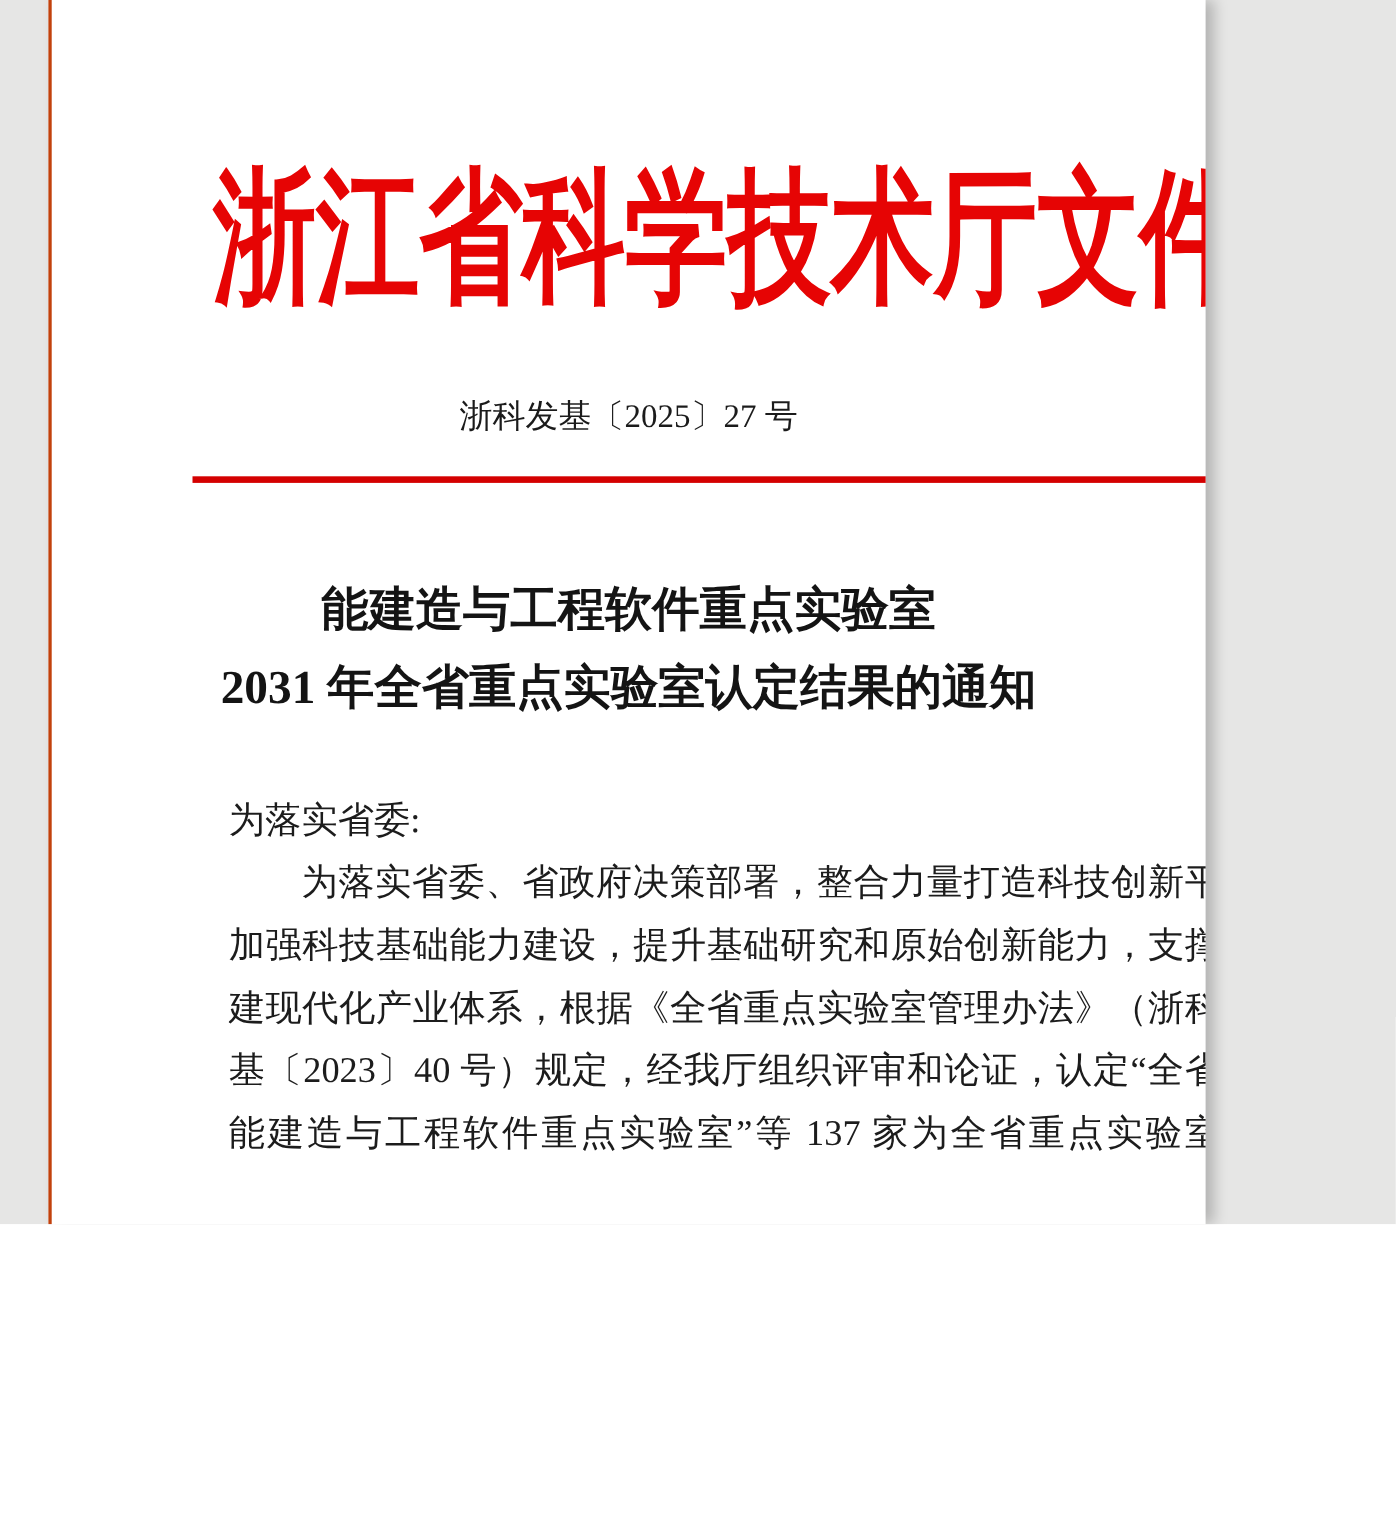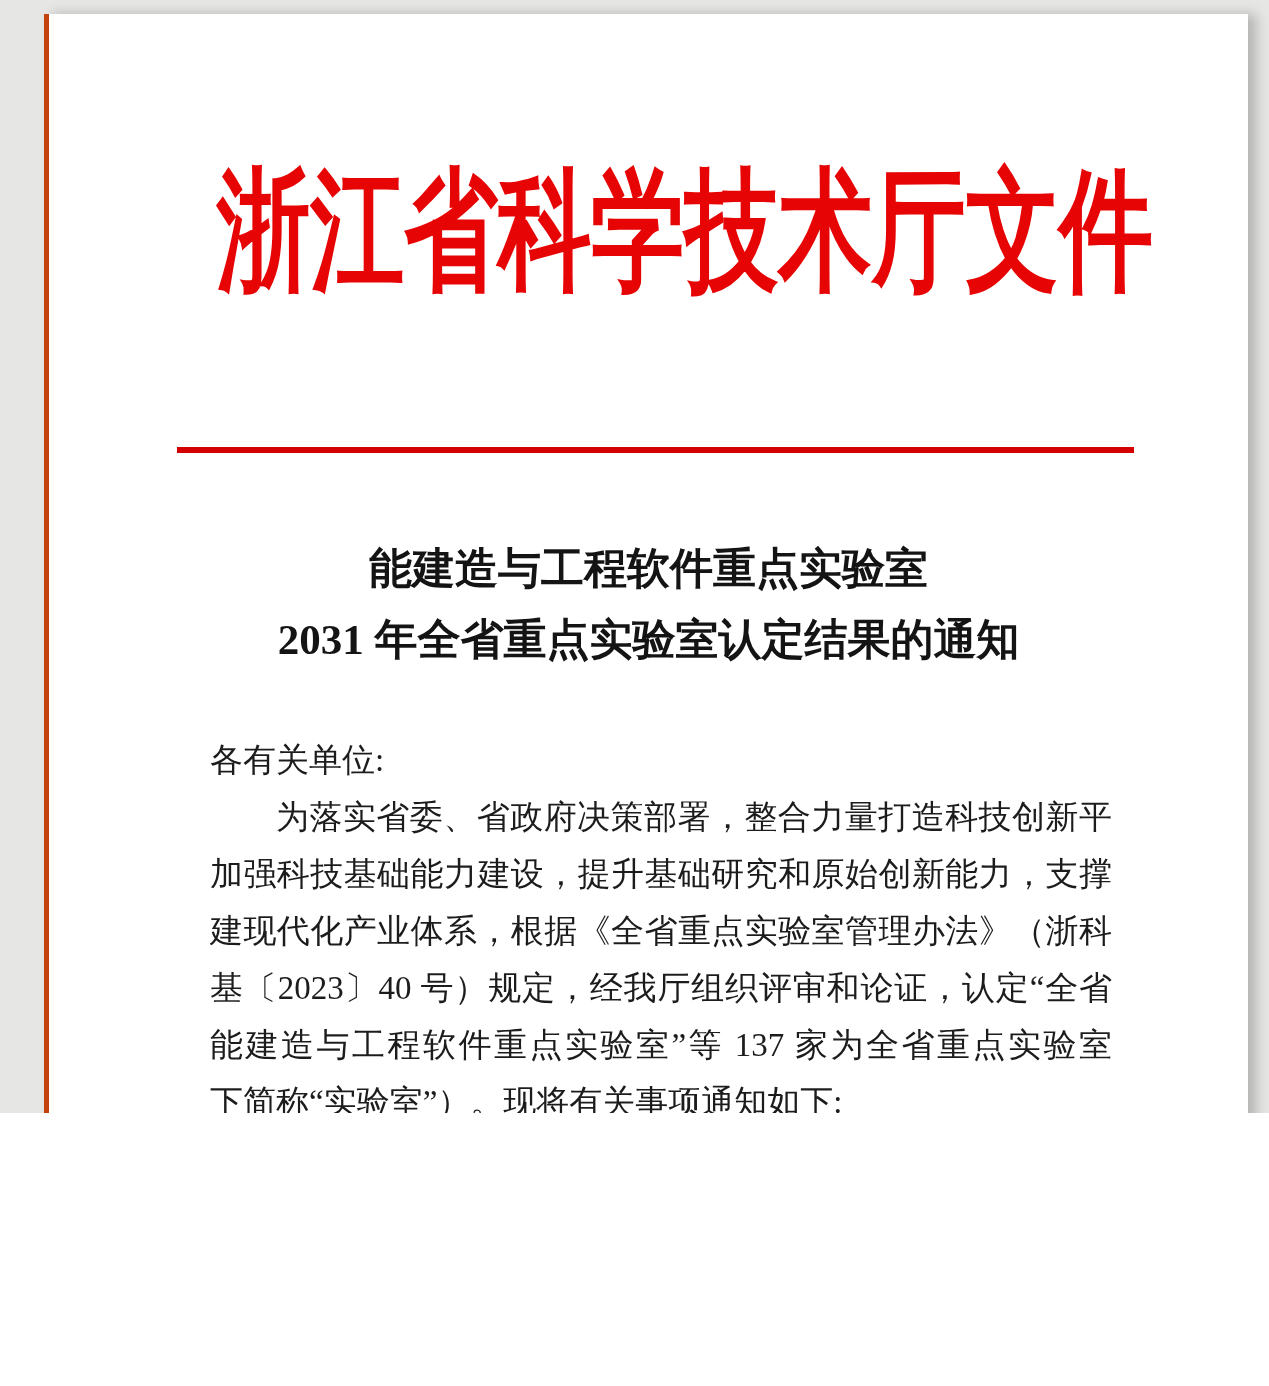--- a/index.html
+++ b/index.html
@@ -1,20 +1,20 @@
 <!DOCTYPE html>
 <html><head>
 <meta charset="utf-8">
 <style>
   html,body{margin:0;padding:0;}
   body{font-family:"Liberation Serif","DejaVu Serif",serif;}
   .canvas{position:relative;width:1269px;height:1386px;overflow:hidden;background:#ffffff;}
   .top-bg{position:absolute;left:0;top:0;width:1269px;height:1113px;background:#e6e6e5;}
-  .sheet{position:absolute;left:44px;top:14px;width:1204px;height:1113px;background:#ffffff;
-         border-left:5px solid #c2410c;box-shadow:8px 0 12px rgba(0,0,0,0.22);overflow:hidden;box-sizing:border-box;}
+  .sheet{position:absolute;left:44px;top:0;width:1052px;height:1113px;background:#ffffff;
+         border-left:3px solid #c2410c;box-shadow:8px 0 12px rgba(0,0,0,0.22);overflow:hidden;box-sizing:border-box;}
   .agency-title{position:absolute;left:0;right:0;top:142px;height:150px;line-height:150px;
          text-align:center;white-space:nowrap;font-weight:bold;font-size:130px;color:#e60404;
          transform:scale(0.72,1.02);transform-origin:50% 50%;}
   .doc-number{position:absolute;left:0;right:0;top:358px;height:42px;line-height:42px;
          text-align:center;font-size:30px;color:#1b1b1b;}
   .red-rule{position:absolute;left:128px;top:433px;width:957px;height:6px;background:#d40000;}
   .notice-t1{position:absolute;left:0;right:0;top:523px;height:64px;line-height:64px;text-align:center;
          font-size:43px;font-weight:bold;color:#141414;}
   .notice-t2{position:absolute;left:0;right:0;top:594px;height:64px;line-height:64px;text-align:center;
          font-size:43px;font-weight:bold;color:#141414;}
@@ -26,32 +26,32 @@
   .bottom-sheet{position:absolute;left:0;top:1113px;width:1269px;height:273px;background:#ffffff;}
 </style>
 </head>
 <body>
 
 <div class="canvas">
   <div class="top-bg"></div>
 
   <div class="sheet">
     <div class="agency-title">浙江省科学技术厅文件</div>
+    <div class="doc-number">浙科发基〔2025〕27 号</div>
     <div class="red-rule"></div>
     <div class="notice-t1">能建造与工程软件重点实验室</div>
     <div class="notice-t2">2031 年全省重点实验室认定结果的通知</div>
 
     <div class="body-block">
-      <div class="bline">各有关单位:</div>
+      <div class="bline">为落实省委:</div>
       <div class="bline jline indent">为落实省委、省政府决策部署，整合力量打造科技创新平台，</div>
       <div class="bline jline">加强科技基础能力建设，提升基础研究和原始创新能力，支撑构</div>
       <div class="bline jline">建现代化产业体系，根据《全省重点实验室管理办法》（浙科发</div>
       <div class="bline jline">基〔2023〕40 号）规定，经我厅组织评审和论证，认定“全省智</div>
       <div class="bline jline">能建造与工程软件重点实验室”等 137 家为全省重点实验室（以</div>
-      <div class="bline">下简称“实验室”）。现将有关事项通知如下:</div>
     </div>
   </div>
 
   <div class="bottom-sheet">
     
     
     
   </div>
 </div>
 

